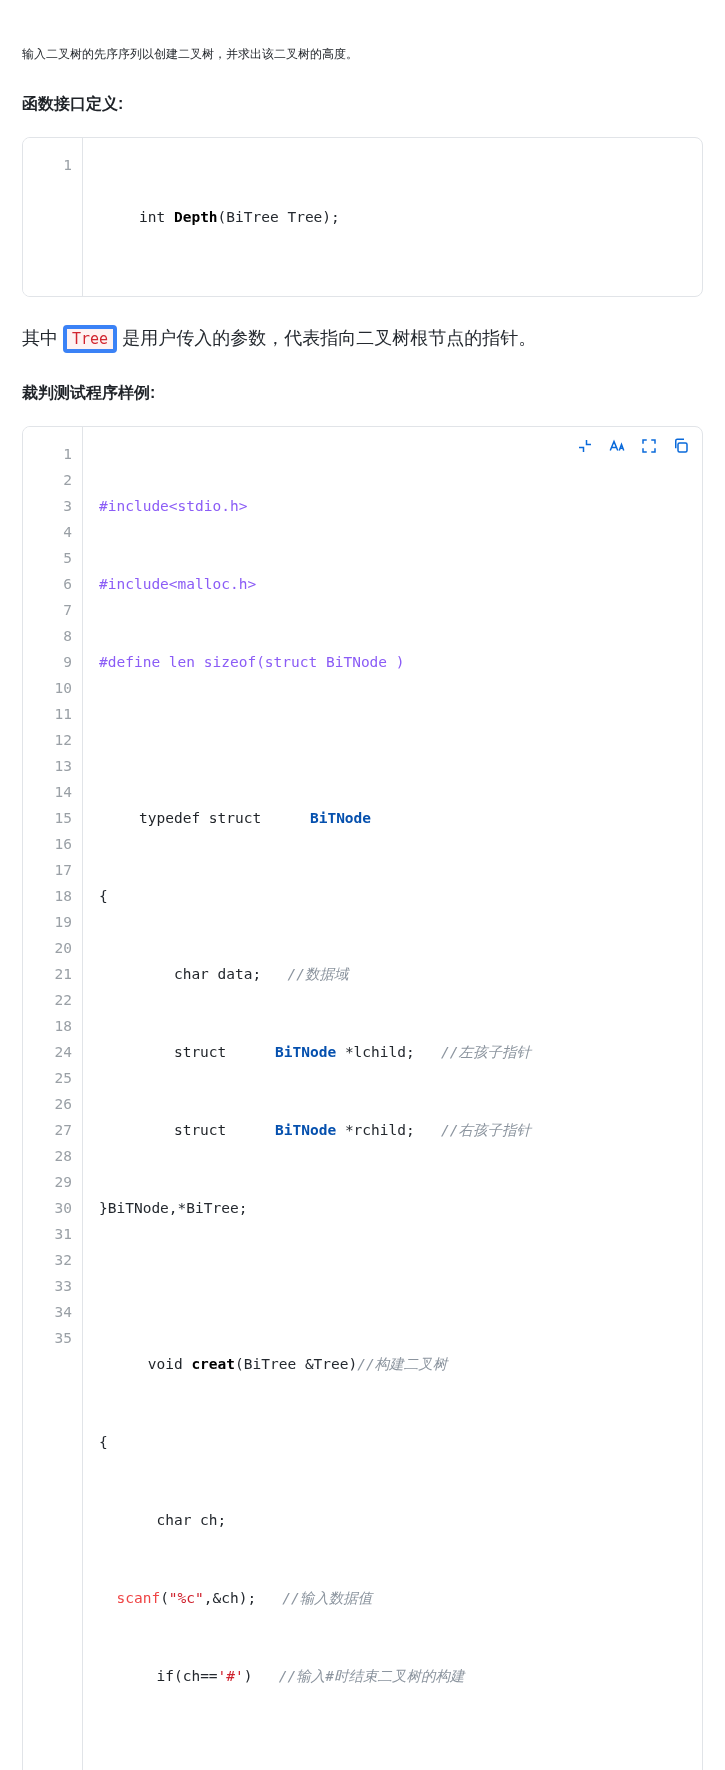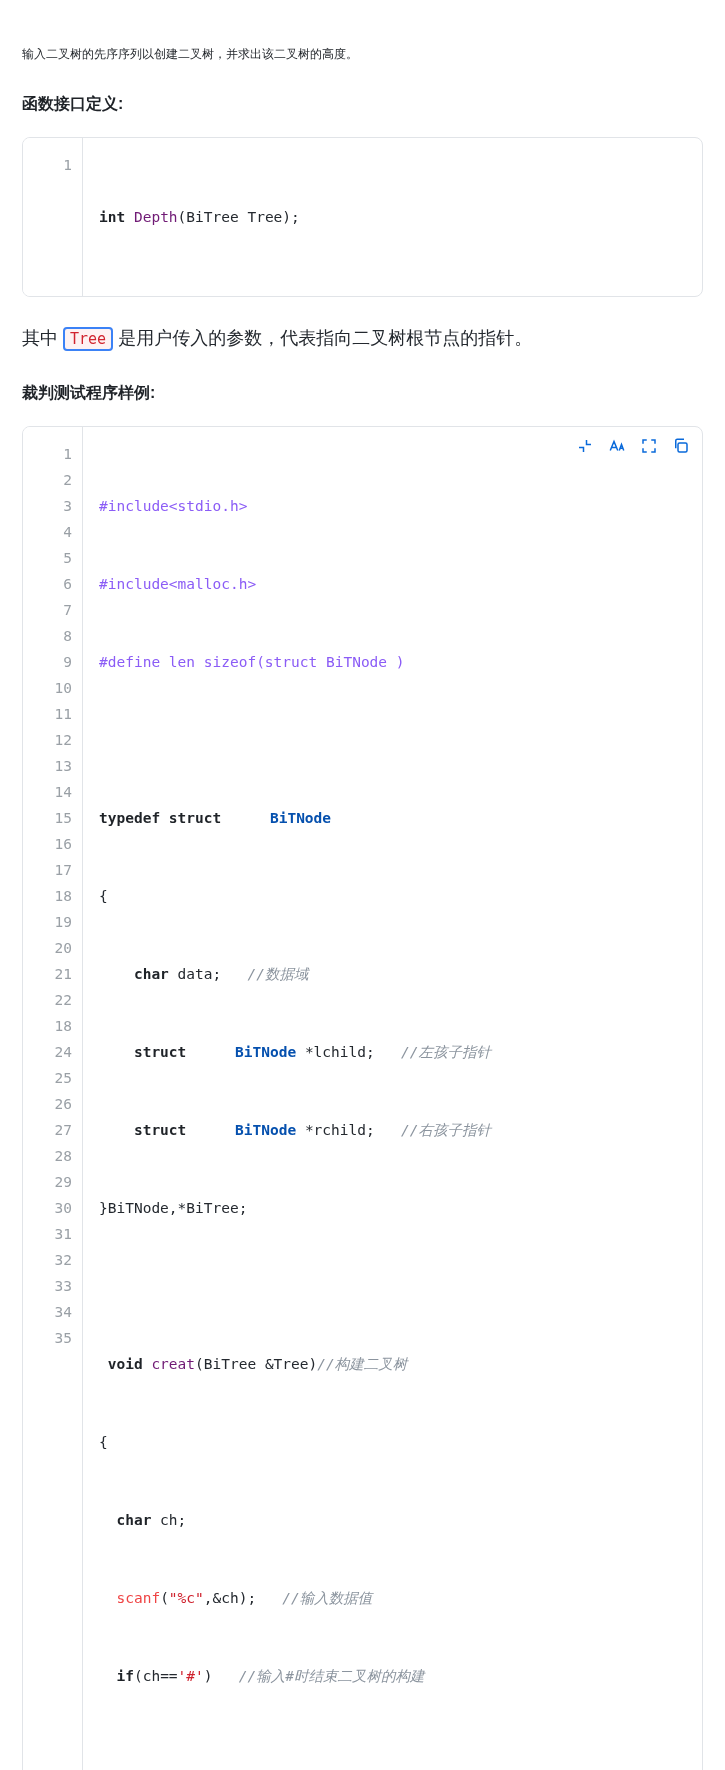--- a/index.html
+++ b/index.html
@@ -45,32 +45,32 @@
   user-select: none;
   background: #fff;
 }
 .gutter div { height: 26px; }
 .code {
   padding: 14px 16px;
   white-space: pre;
   overflow-x: auto;
 }
 .code div { height: 26px; }
-.k { color: #1f2328; font-weight: 700; }
-.fn { color: #701a75; font-weight: 400; }
+.k { color: #1f2328; font-weight: 400; margin-left: 40px; }
+.fn { color: #000000; font-weight: 700; }
 .cls { color: #0550ae; font-weight: 700; padding-left: 40px; }
 .c { color: #8b949e; font-style: italic; }
 .s { color: #cf222e; }
 .builtin { color: #ef4444; }
 .pre-light { color: #8b5cf6; }
 .code-inline {
   font-family: ui-monospace, SFMono-Regular, Menlo, Consolas, monospace;
   background: #fef2f2;
   color: #d1242f;
-  border: 2px solid #3b82f6;
+  border: 4px solid #3b82f6;
   border-radius: 4px;
   padding: 1px 5px;
   font-size: 15px;
 }
 p.para {
   font-size: 18px;
   margin: 20px 0;
   line-height: 1.9;
 }
 .toolbar {

